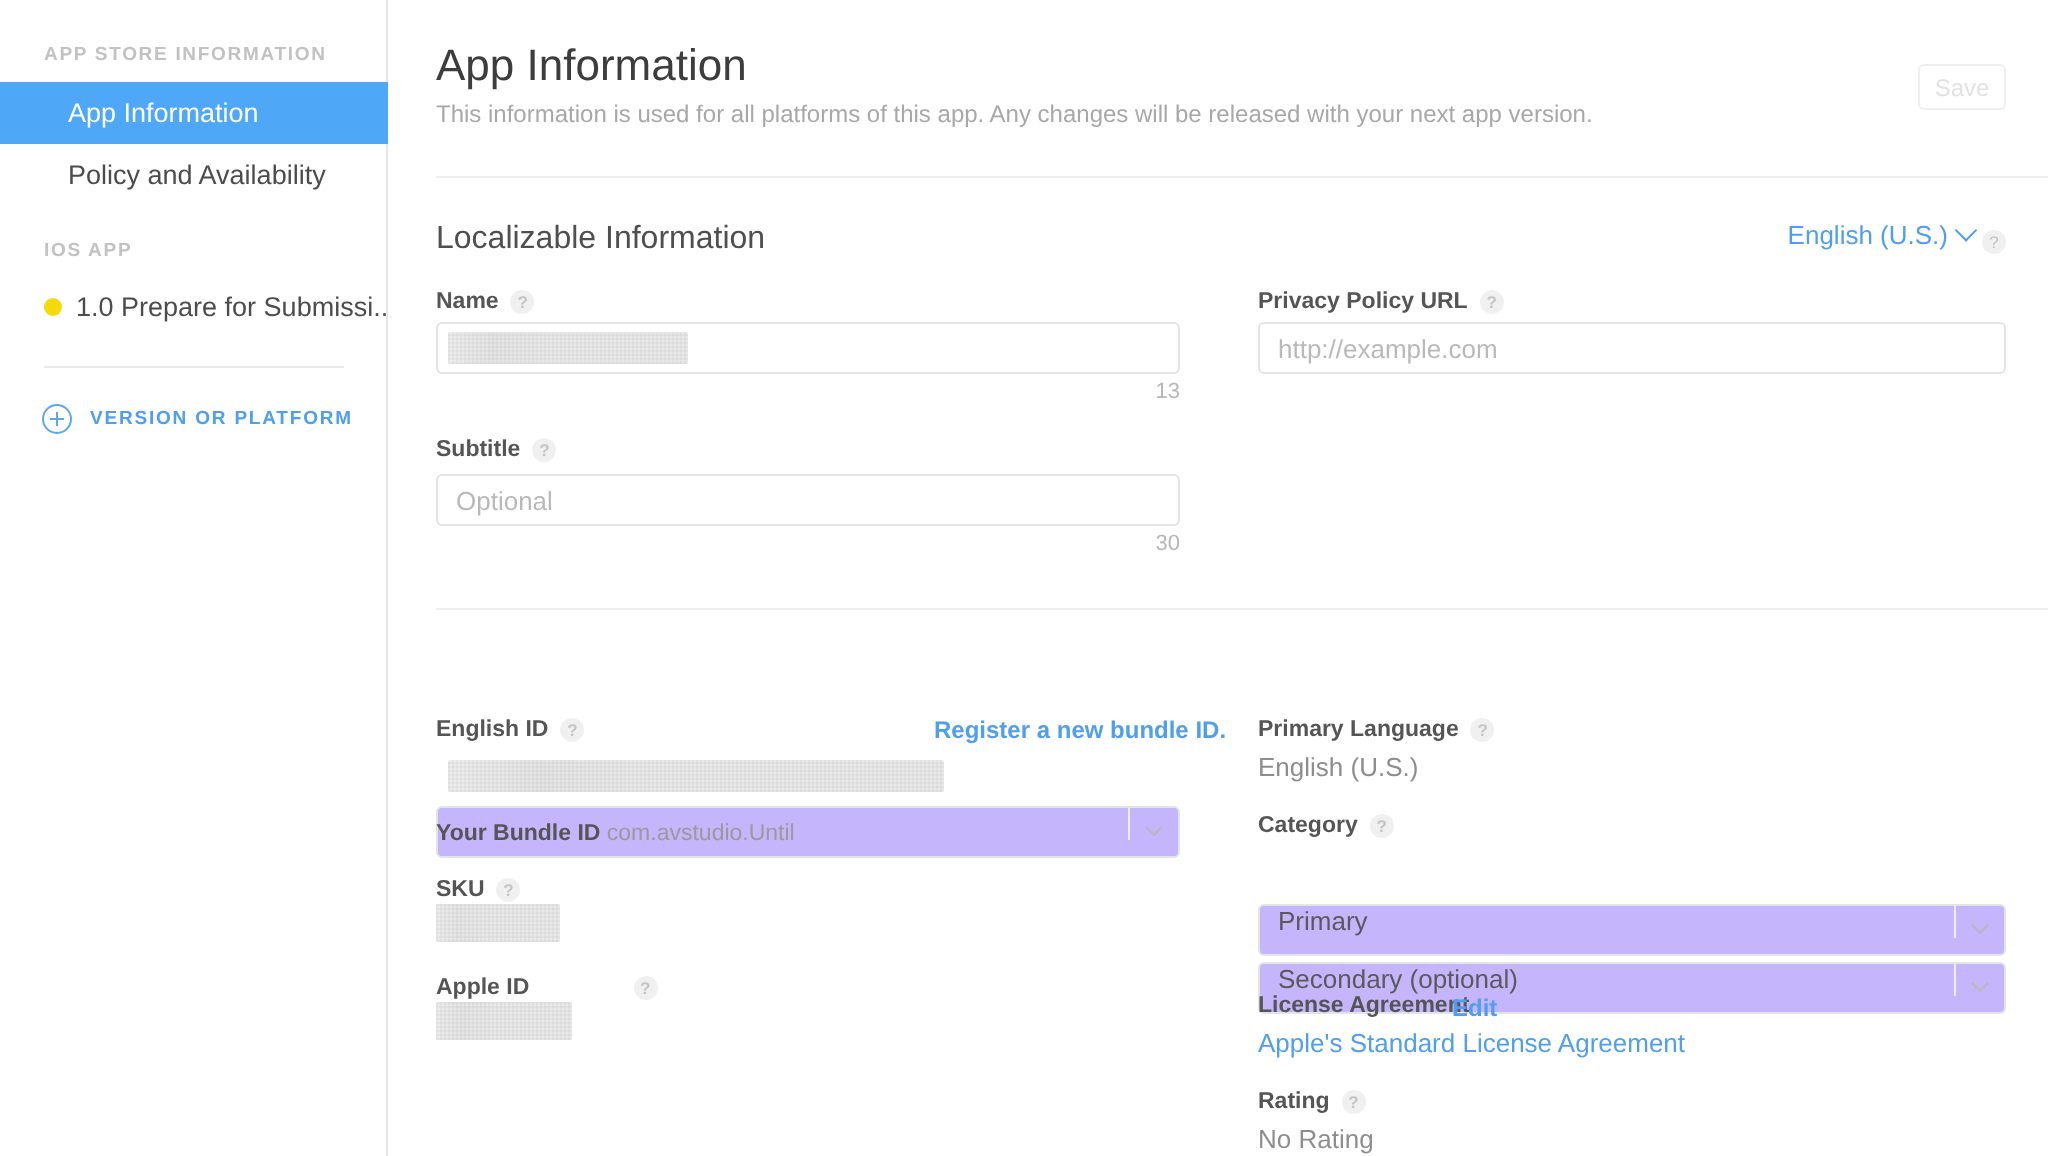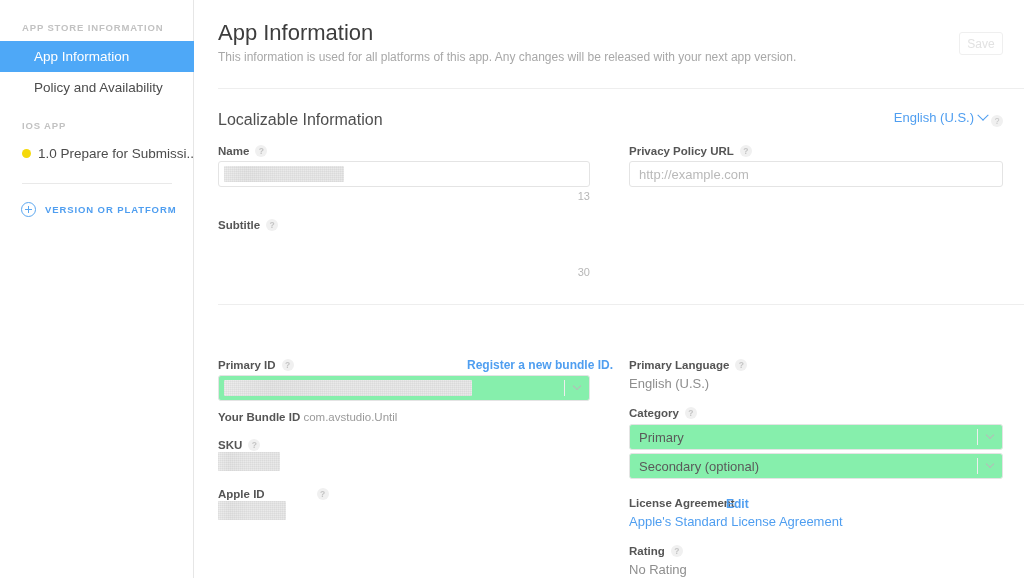--- a/index.html
+++ b/index.html
@@ -306,24 +306,24 @@
     color: #555555;
     font-weight: 700;
   }
 
   
   .select-box {
     position: absolute;
     height: 26px;
     border: 1px solid #e4e4e4;
     border-radius: 3px;
-    background: #86efac;
-    display: flex;
-    align-items: center;
-    cursor: pointer;
+    background: #c4b5fd;
+    display: flex;
+    cursor: pointer;
+    margin-top: 28px;
   }
   .select-text {
     flex: 1;
     padding: 0 9px;
     font-size: 13px;
     color: #5a5a5a;
     white-space: nowrap;
     overflow: hidden;
   }
   .select-sep {
@@ -404,33 +404,34 @@
       <span class="help">?</span>
     </div>
     <input class="text-input" style="left: 24px; top: 161px; width: 372px;" value="">
     <div class="redact" style="left:30px; top:166px; width:120px; height:16px;"></div>
     <div class="counter" style="left:24px; top:190px; width:372px;">13</div>
 
     <div class="field-label" style="left:24px; top:219px;">
       <span>Subtitle</span>
       <span class="help">?</span>
     </div>
+    <input class="text-input" style="left: 24px; top: 237px; width: 372px;" placeholder="Optional">
     <div class="counter" style="left:24px; top:266px; width:372px;">30</div>
 
     <div class="field-label" style="left:435px; top:145px;">
       <span>Privacy Policy URL</span>
       <span class="help">?</span>
     </div>
     <input class="text-input" style="left: 435px; top: 161px; width: 374px;" placeholder="http://example.com">
 
     <div class="hr h2"></div>
 
 
     <div class="field-label" style="left:24px; top:359px;">
-      <span>Primary ID</span>
+      <span>English ID</span>
       <span class="help">?</span>
     </div>
     <div class="linkish" style="left:273px; top:358px;">Register a new bundle ID.</div>
 
     <div class="select-box" style="left:24px; top:375px; width:372px;">
       <span class="select-text"></span>
       <span class="select-sep"></span>
       <span class="select-arrow">
           <i></i>
         </span>

